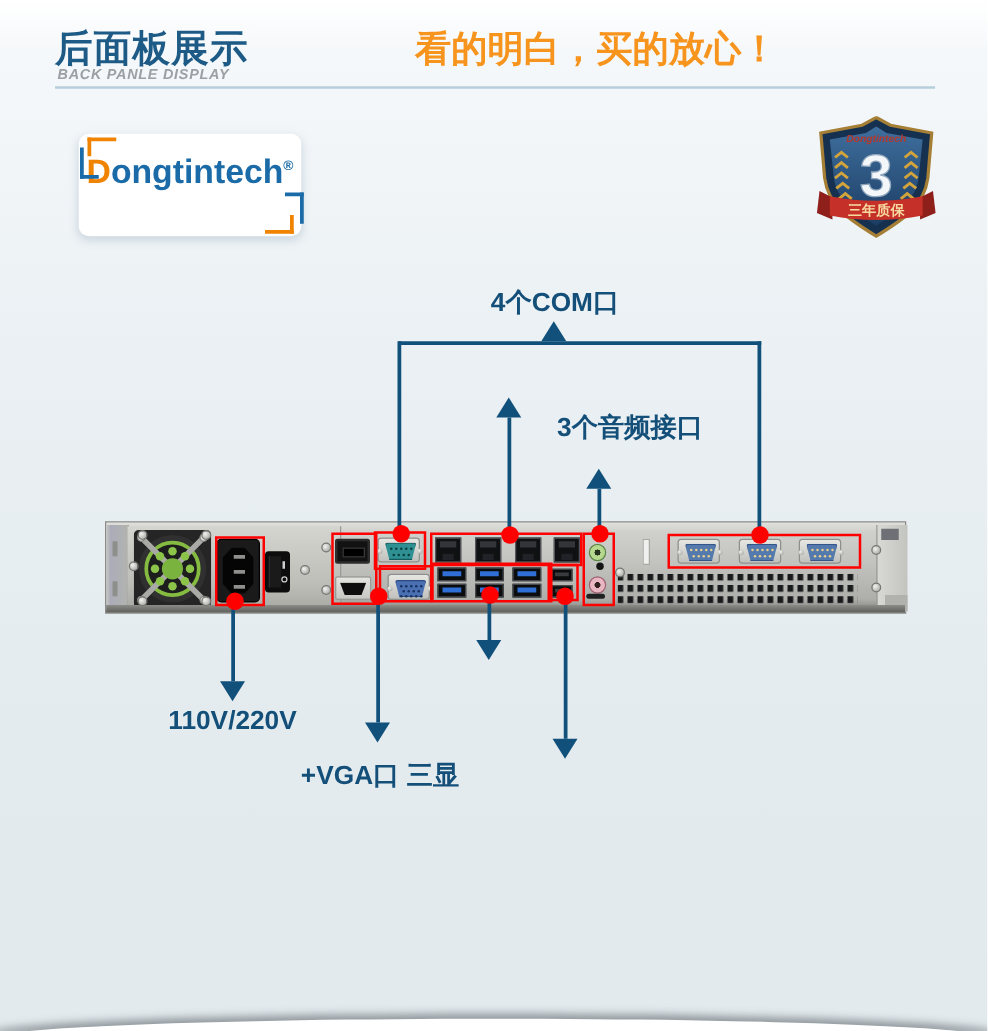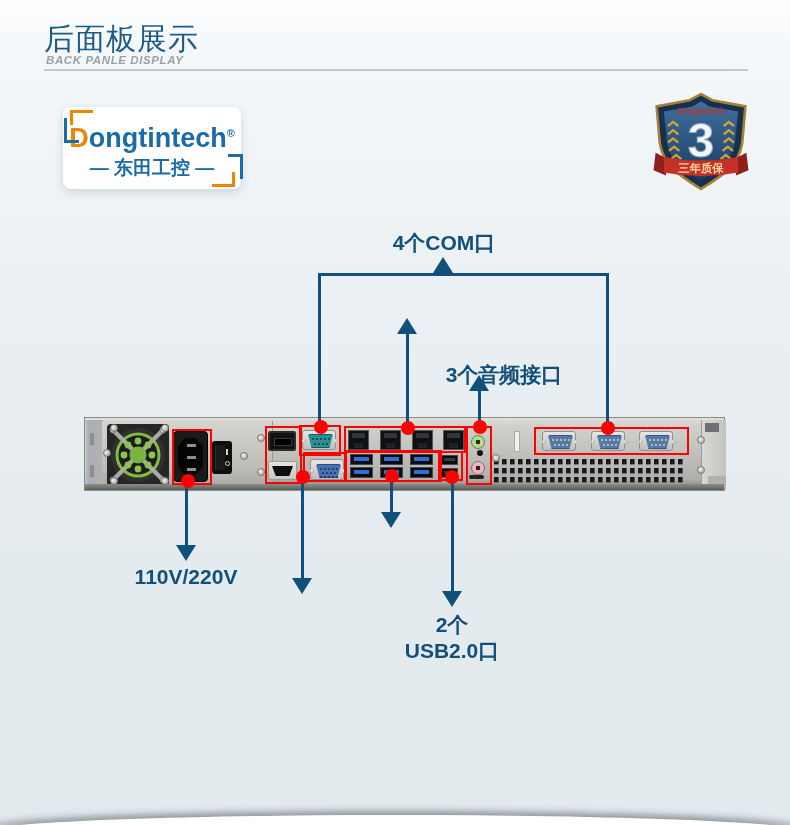--- a/index.html
+++ b/index.html
@@ -1,42 +1,42 @@
 <!DOCTYPE html>
 <html><head>
 <meta charset="utf-8">
 <style>
   html,body{margin:0;padding:0;background:#ffffff;}
   #stage{position:relative;width:790px;height:825px;margin:0 auto;overflow:hidden;
          font-family:"Liberation Sans",sans-serif;
          background:linear-gradient(180deg,#ffffff 0%,#f5f8fa 5%,#eaf0f3 35%,#e4ebef 70%,#e3eaee 100%);}
   .abs{position:absolute;}
   
-  .title-cn{font-size:30px;font-weight:400;color:#1d5b86;letter-spacing:1px;white-space:nowrap;}
+  .title-cn{font-size:30px;font-weight:700;color:#1d5b86;letter-spacing:1px;white-space:nowrap;}
   .title-en{font-size:11.5px;font-style:italic;font-weight:700;color:#9aa0a4;letter-spacing:.6px;white-space:nowrap;}
   .divider{height:2px;background:#b7cedb;}
   .slogan{font-size:29px;font-weight:800;color:#f7941d;white-space:nowrap;transform:translateX(-50%);}
   
   .logo-card{width:178px;height:82px;background:#ffffff;border-radius:8px;
              box-shadow:0 3px 8px rgba(130,155,175,.35);text-align:center;}
   .logo-brand{margin-top:12px;font-size:27px;font-weight:800;color:#1a6ba7;line-height:28px;white-space:nowrap;}
   .logo-brand .d{color:#f08300;}
   .logo-brand sup{font-size:11px;font-weight:700;}
   .logo-cn{font-size:19px;font-weight:700;color:#1a6ba7;margin-top:3px;white-space:nowrap;}
   .corner{width:20px;height:12px;}
   
   .redbox{border:2px solid #fe0000;z-index:6;}
   .dot{width:14px;height:14px;border-radius:50%;background:#fe0000;z-index:7;}
   .vline{width:3px;background:#11507b;z-index:5;}
   .hline{height:3px;background:#11507b;z-index:5;}
   .tri-up{width:0;height:0;border-left:10px solid transparent;border-right:10px solid transparent;
           border-bottom:16px solid #11507b;z-index:5;}
   .tri-down{width:0;height:0;border-left:10px solid transparent;border-right:10px solid transparent;
             border-top:16px solid #11507b;z-index:5;}
-  .lbl{font-size:21px;font-weight:700;color:#134f79;line-height:26px;text-align:center;
+  .lbl{font-size:21px;font-weight:700;color:#134f79;line-height:26px;text-align:left;
        white-space:nowrap;transform:translateX(-50%);z-index:5;}
   
   #chassis{left:84px;top:417px;width:641px;height:74px;z-index:1;
            background:linear-gradient(180deg,#e0e1dd 0%,#d0d1cd 10%,#c2c3bf 45%,#aeafab 85%,#8d8e8a 95%,#74756f 100%);
            border:1px solid #8a8b87;box-sizing:border-box;}
   .screw{position:absolute;width:6px;height:6px;border-radius:50%;
          background:radial-gradient(circle at 35% 35%,#f2f2f0,#9c9d99);border:1px solid #767773;z-index:3;}
   .port{position:absolute;z-index:2;}
   .rj45{width:21px;height:20px;background:#101113;border:1px solid #53555a;box-sizing:border-box;}
   .rj45 .s1{position:absolute;left:3px;top:2px;width:13px;height:5px;background:#33353a;}
@@ -54,25 +54,25 @@
            background:radial-gradient(circle at 35% 35%,#f0f0ee,#979894);}
   .jack{border-radius:50%;width:14px;height:14px;box-sizing:border-box;}
 </style>
 </head>
 <body>
 
 <div id="stage">
 
   <div class="abs title-cn" style="left:44px;top:19px;">后面板展示</div>
   <div class="abs title-en" style="left:46px;top:54px;">BACK PANLE DISPLAY</div>
+  <div class="abs slogan" style="left:477px;top:20px;">看的明白，买的放心！</div>
   <div class="abs divider" style="left:44px;top:69px;width:704px;"></div>
 
   <div class="abs logo-card" style="left:63px;top:107px;">
     <div class="logo-brand"><span class="d">D</span><span>ongtintech</span><sup>®</sup></div>
-    <div class="logo-cn">— 东田工控 —</div>
   </div>
   <div class="abs corner" style="left:70px;top:110px;border-top:3px solid #f08300;border-left:3px solid #f08300;"></div>
   <div class="abs" style="left:64px;top:118px;width:12px;height:22px;border-left:3px solid #1a6ba7;border-bottom:3px solid #1a6ba7;"></div>
   <div class="abs corner" style="left:212px;top:172px;border-bottom:3px solid #f08300;border-right:3px solid #f08300;"></div>
   <div class="abs" style="left:228px;top:154px;width:12px;height:22px;border-right:3px solid #1a6ba7;border-top:3px solid #1a6ba7;"></div>
 
   <svg class="abs" style="left:648px;top:93px;z-index:4;" width="106" height="98" viewBox="0 0 100 95">
     <defs>
       <linearGradient id="shieldG" x1="0" y1="0" x2="0" y2="1">
         <stop offset="0" stop-color="#3f6f9e"></stop>
@@ -296,25 +296,22 @@
 
   <div class="abs vline" style="left:390px;top:476px;height:36px;"></div>
   <div class="abs tri-down" style="left:381px;top:512px;"></div>
   <div class="abs dot" style="left:385px;top:469px;"></div>
 
   <div class="abs vline" style="left:451px;top:477px;height:114px;"></div>
   <div class="abs tri-down" style="left:442px;top:591px;"></div>
   <div class="abs dot" style="left:445px;top:470px;"></div>
 
   <div class="abs lbl" style="left:444px;top:230px;">4个COM口</div>
-  <div class="abs lbl" style="left:504px;top:362px;">3个音频接口</div>
+  <div class="abs lbl" style="left:504px;top:330px;">3个音频接口</div>
   <div class="abs lbl" style="left:186px;top:564px;">
     <div>110V/220V</div>
   </div>
   <div class="abs lbl" style="left:304px;top:608px;">
-  </div>
-  <div class="abs lbl" style="left:452px;top:612px;">
-    <div>2个</div>
-      <div>USB2.0口</div>
+      <div>+VGA口 三显</div>
   </div>
 
   <div class="abs" style="left:-10px;right:-10px;bottom:-7px;height:17px;background:#ffffff;border-radius:50% 50% 0 0/95% 95% 0 0;box-shadow:0 -4px 7px rgba(75,82,88,.55);z-index:8;"></div>
 </div>
 
 </body></html>

